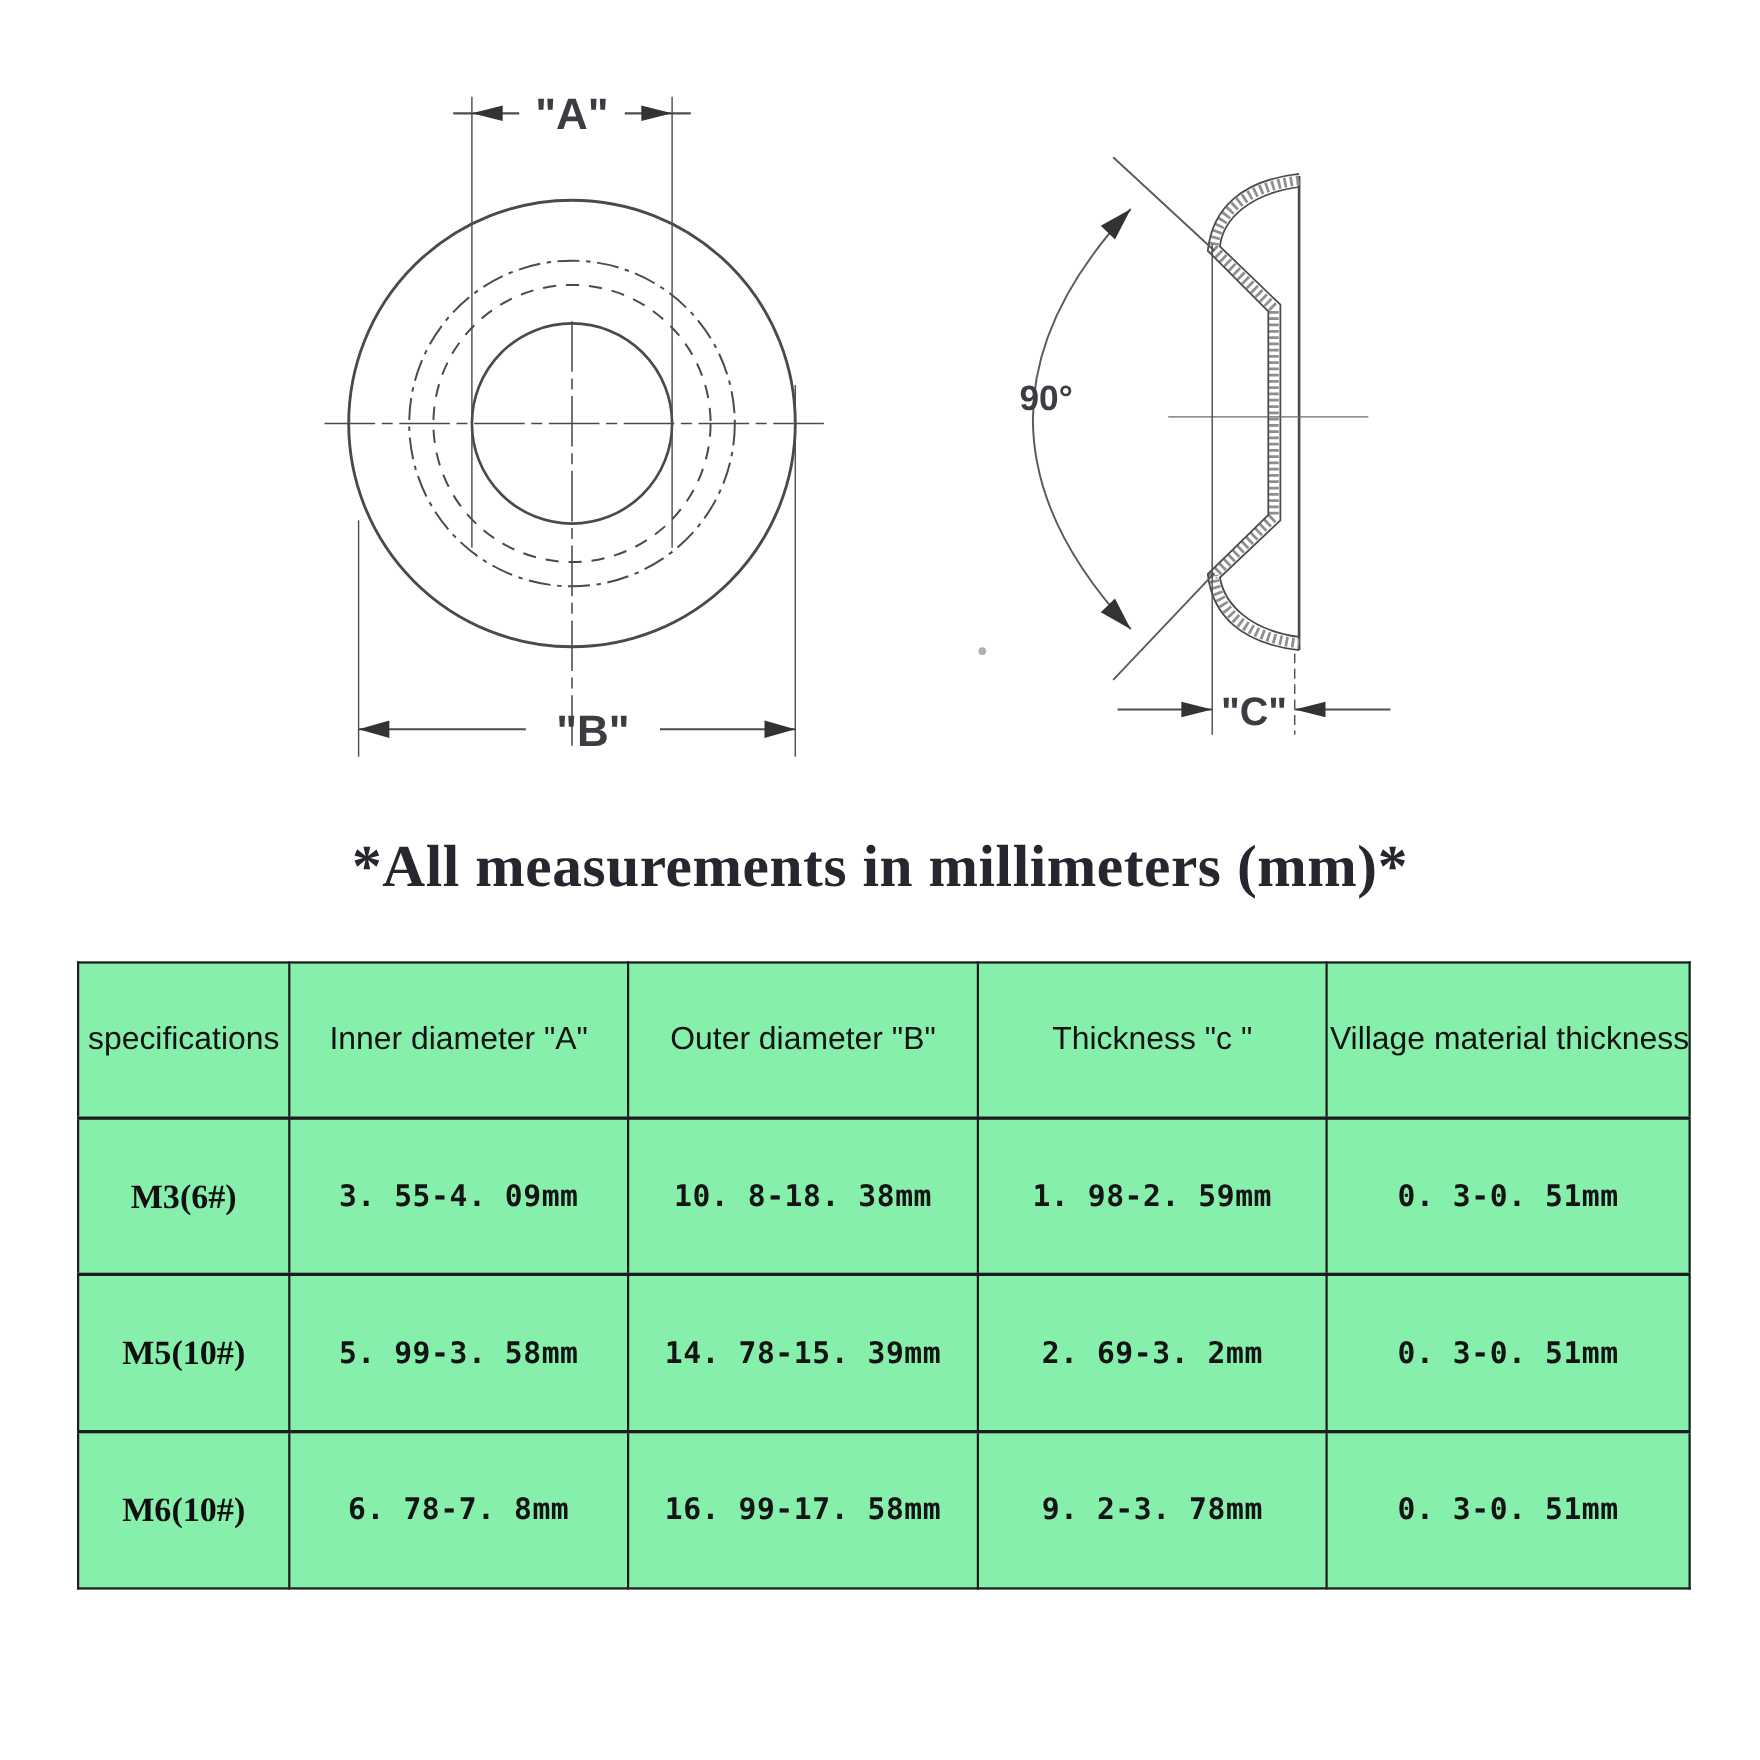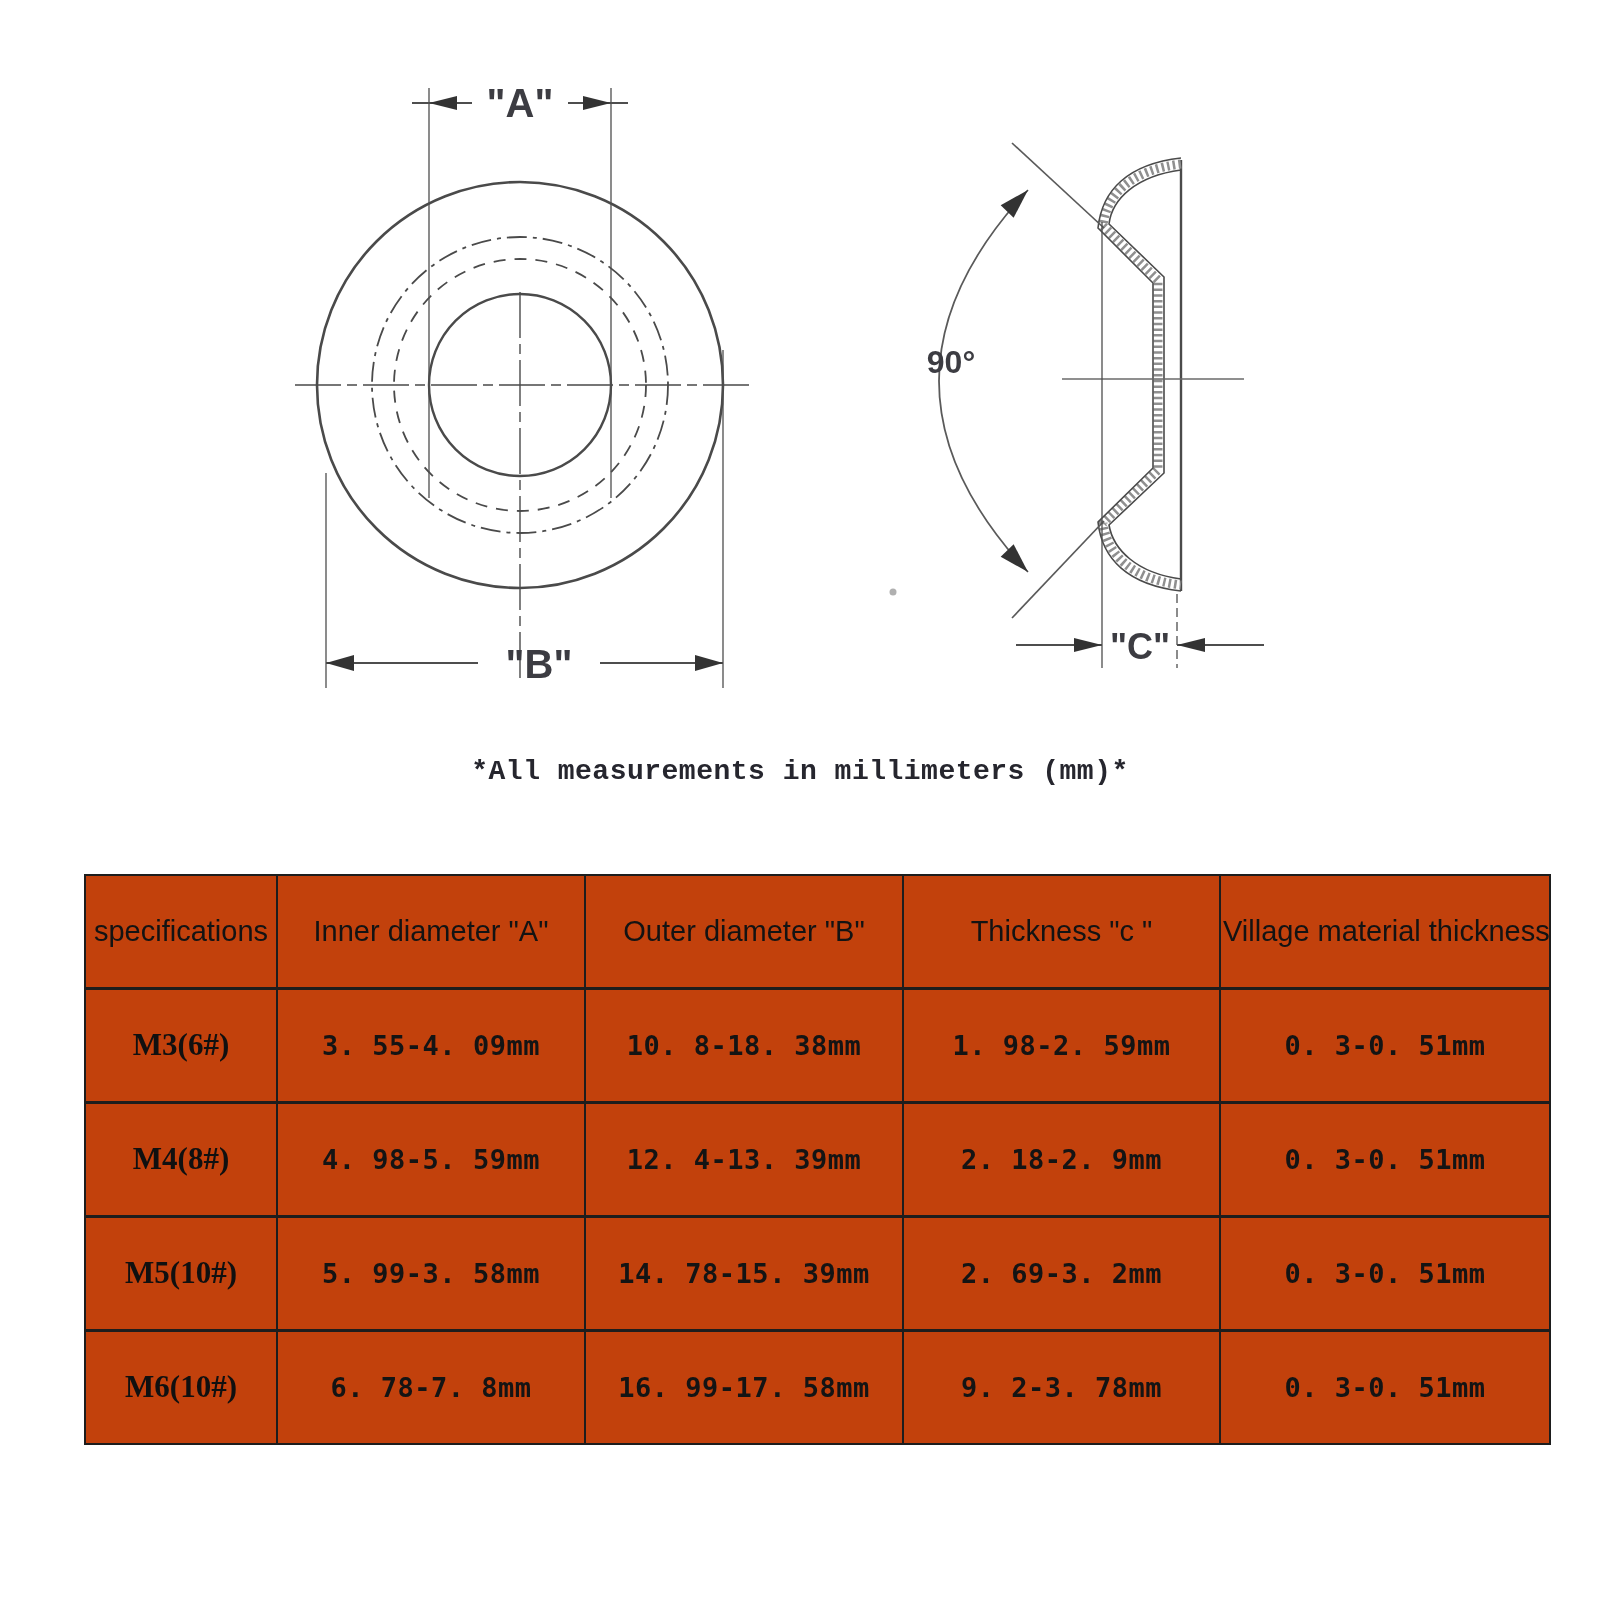--- a/index.html
+++ b/index.html
@@ -3,26 +3,26 @@
 <meta charset="utf-8">
 <style>
   html,body{margin:0;padding:0;background:#ffffff;}
   .page{
     position:relative;width:1600px;height:1600px;background:#ffffff;
     font-family:"Liberation Sans",sans-serif;overflow:hidden;
   }
   .drawing-svg{position:absolute;left:0;top:0;}
   .note{
     position:absolute;left:0;top:756px;width:100%;
-    text-align:center;font-size:28px;font-weight:bold;color:#26262e;
-    font-family:Liberation Mono, monospace;letter-spacing:0.5px;
+    text-align:center;font-size:54px;font-weight:bold;color:#26262e;
+    font-family:Liberation Serif, serif;letter-spacing:0.5px;
   }
   table.spec{
-    position:absolute;left:84px;top:874px;width:1465px;height:571px;
-    border-collapse:collapse;table-layout:fixed;background:#c2410c;
+    position:absolute;left:70px;top:874px;width:1465px;height:571px;
+    border-collapse:collapse;table-layout:fixed;background:#86efac;
   }
   table.spec th, table.spec td{
     border:2px solid #1d1d1d;text-align:center;vertical-align:middle;
     padding:0 2px;overflow:hidden;white-space:nowrap;
   }
   table.spec tr.hdr{height:113px;}
   table.spec tr.datarow{height:114px;border-top:3px solid #1d1d1d;}
   table.spec th{
     font-family:"Liberation Sans",sans-serif;font-weight:400;
     font-size:29px;color:#131313;
@@ -130,27 +130,20 @@
         <th>Village material thickness</th>
       </tr>
       <tr class="datarow">
         <td class="speccell">M3(6#)</td>
         <td class="valcell">3. 55-4. 09mm</td>
         <td class="valcell">10. 8-18. 38mm</td>
         <td class="valcell">1. 98-2. 59mm</td>
         <td class="valcell">0. 3-0. 51mm</td>
       </tr>
       <tr class="datarow">
-        <td class="speccell">M4(8#)</td>
-        <td class="valcell">4. 98-5. 59mm</td>
-        <td class="valcell">12. 4-13. 39mm</td>
-        <td class="valcell">2. 18-2. 9mm</td>
-        <td class="valcell">0. 3-0. 51mm</td>
-      </tr>
-      <tr class="datarow">
         <td class="speccell">M5(10#)</td>
         <td class="valcell">5. 99-3. 58mm</td>
         <td class="valcell">14. 78-15. 39mm</td>
         <td class="valcell">2. 69-3. 2mm</td>
         <td class="valcell">0. 3-0. 51mm</td>
       </tr>
       <tr class="datarow">
         <td class="speccell">M6(10#)</td>
         <td class="valcell">6. 78-7. 8mm</td>
         <td class="valcell">16. 99-17. 58mm</td>

